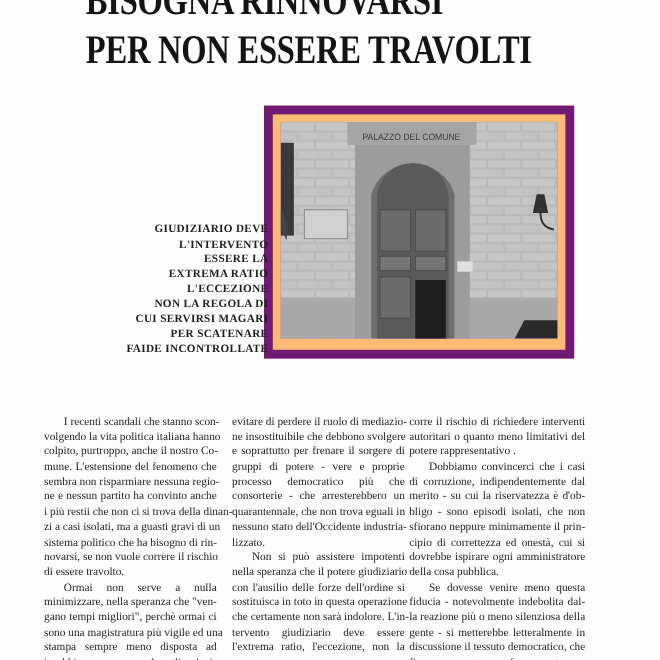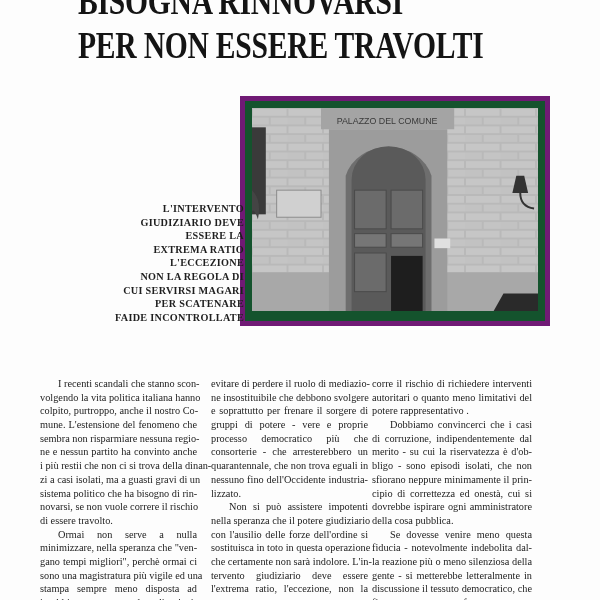--- a/index.html
+++ b/index.html
@@ -12,22 +12,22 @@
     position:absolute; left:78px; width:420px;
     font-family:"Liberation Serif", serif; font-weight:bold;
     font-size:37px; line-height:38px; letter-spacing:-0.3px;
     color:#141414; white-space:nowrap;
     transform:scaleX(0.80); transform-origin:left top;
   }
   .headline.l1 { top:-17px; }
   .headline.l2 { top:27px; }
 
   .photo-frame {
-    position:absolute; left:240px; top:96px; width:310px; height:230px;
-    border:5px solid #701a75; background:#14532d; box-sizing:border-box;
+    position:absolute; left:240px; top:96px; width:282px; height:230px;
+    border:8px solid #701a75; background:#fdba74; box-sizing:border-box;
   }
   .photo {
     position:absolute; left:7px; top:7px; right:7px; bottom:10px;
     overflow:hidden; background:#9a9a9a;
   }
   .photo svg { display:block; width:100%; height:100%; }
 
   .pullquote {
     position:absolute; left:112px; top:202px; width:132px;
     font-family:"Liberation Serif", serif; font-weight:bold;
@@ -88,22 +88,22 @@
       <path d="M272 88 q0 14 14 16" stroke="#333" fill="none" stroke-width="2"></path>
 
       <path d="M0 85 q10 10 6 30 q-4 -12 -6 -8 z" fill="#444"></path>
 
       <path d="M245 210 l10 -18 h35 v18 z" fill="#2a2a2a"></path>
     </svg>
   </div>
 </div>
 
 <div class="pullquote">
+  <div>GIUDIZIARIO DEVE</div>
   <div>L'INTERVENTO</div>
-  <div>GIUDIZIARIO DEVE</div>
   <div>ESSERE LA</div>
   <div>EXTREMA RATIO</div>
   <div>L'ECCEZIONE</div>
   <div>NON LA REGOLA DI</div>
   <div>CUI SERVIRSI MAGARI</div>
   <div>PER SCATENARE</div>
   <div>FAIDE INCONTROLLATE</div>
 </div>
 
 <div class="col c1">
@@ -126,21 +126,21 @@
     <div class="ln">insabbiare, per non parlare di un'opi-</div>
   </div>
 <div class="col c2">
     <div class="ln">evitare di perdere il ruolo di mediazio-</div>
     <div class="ln">ne insostituibile che debbono svolgere</div>
     <div class="ln">e soprattutto per frenare il sorgere di</div>
     <div class="ln">gruppi di potere - vere e proprie</div>
     <div class="ln">processo democratico più che</div>
     <div class="ln">consorterie - che arresterebbero un</div>
     <div class="ln">quarantennale, che non trova eguali in</div>
-    <div class="ln">nessuno fino dell'Occidente industria-</div>
+    <div class="ln">nessuno stato dell'Occidente industria-</div>
     <div class="ln last">lizzato.</div>
     <div class="ln ind">Non  si può assistere impotenti</div>
     <div class="ln">nella speranza che il potere giudiziario</div>
     <div class="ln">con l'ausilio delle forze dell'ordine si</div>
     <div class="ln">sostituisca in toto in questa operazione</div>
     <div class="ln">che certamente non sarà indolore. L'in-</div>
     <div class="ln">tervento giudiziario deve essere</div>
     <div class="ln">l'extrema ratio,  l'eccezione,  non la</div>
   </div>
 <div class="col c3">

